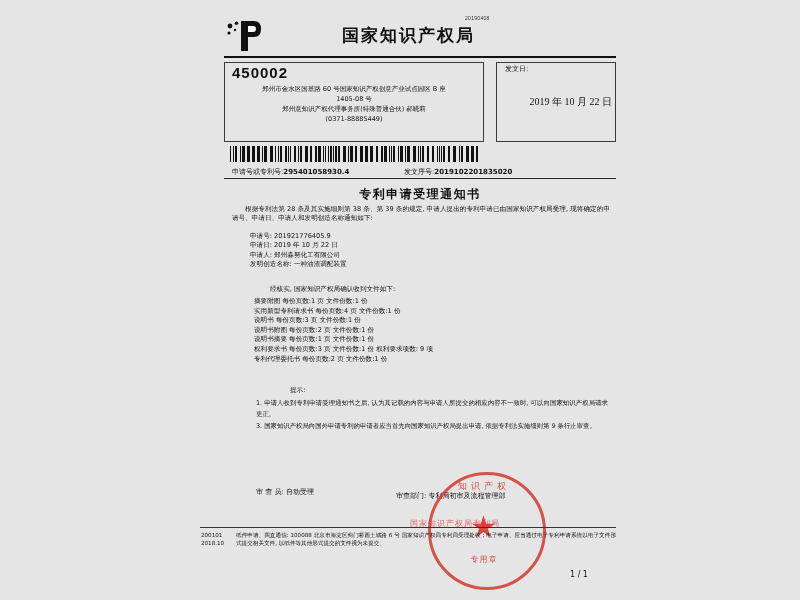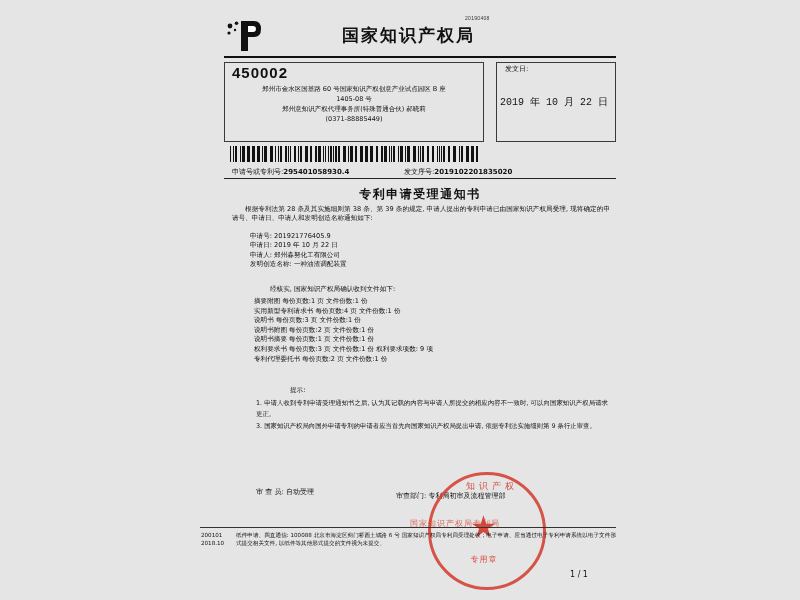--- a/index.html
+++ b/index.html
@@ -106,23 +106,23 @@
     left: 505px;
     top: 64px;
     font-size: 7px;
     font-family: "DejaVu Sans", sans-serif;
   }
   .date-value {
     position: absolute;
     left: 500px;
     top: 95px;
     width: 112px;
-    text-align: left;
+    text-align: right;
     font-size: 10px;
-    font-family: Liberation Mono, monospace;
+    font-family: Liberation Serif, serif;
   }
   
   .barcode {
     position: absolute;
     left: 230px;
     top: 146px;
     width: 250px;
     height: 16px;
   }
   .barcode i {
@@ -251,21 +251,21 @@
   .seal .star {
     position: absolute;
     left: 42px; top: 40px;
     font-size: 30px;
     color: #d33a2c;
     line-height: 30px;
     opacity: 0.9;
   }
   .seal .toptext {
     position: absolute;
-    left: 8px; top: 8px;
+    left: 0; top: 8px;
     width: 112px;
     text-align: center;
     font-size: 9px;
     letter-spacing: 4px;
     color: #d33a2c;
     font-family: "DejaVu Sans", sans-serif;
     opacity: 0.9;
   }
   .seal .bottomtext {
     position: absolute;

